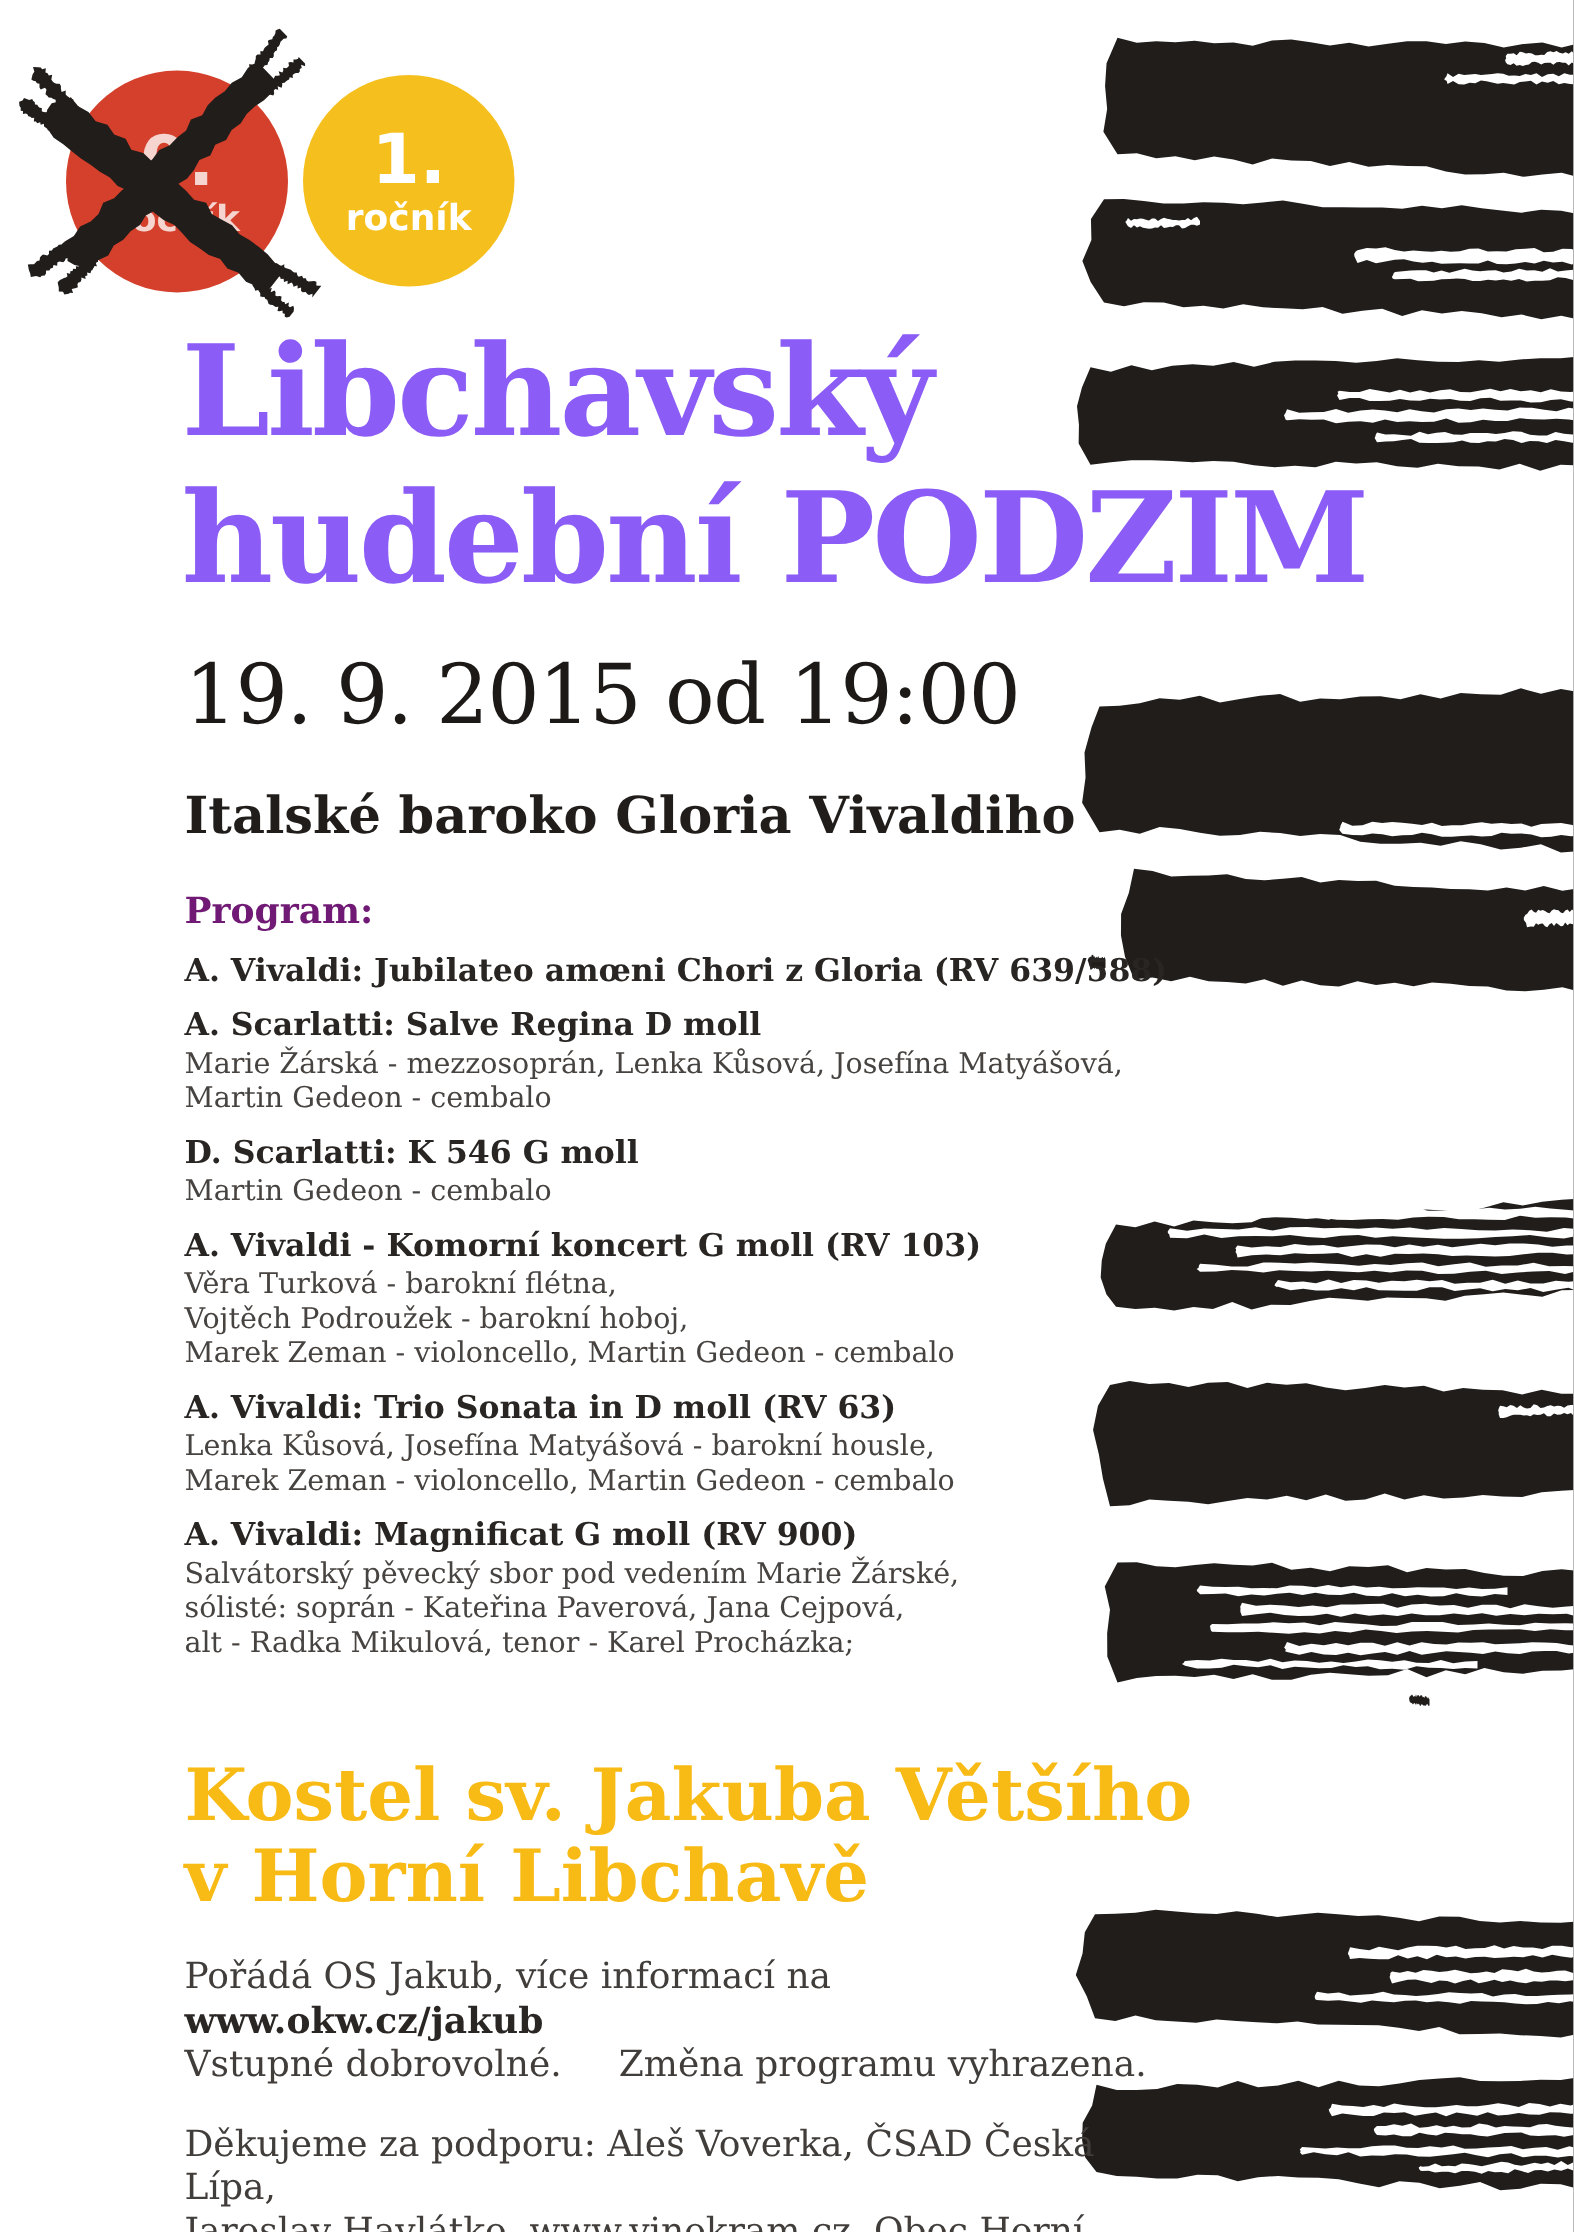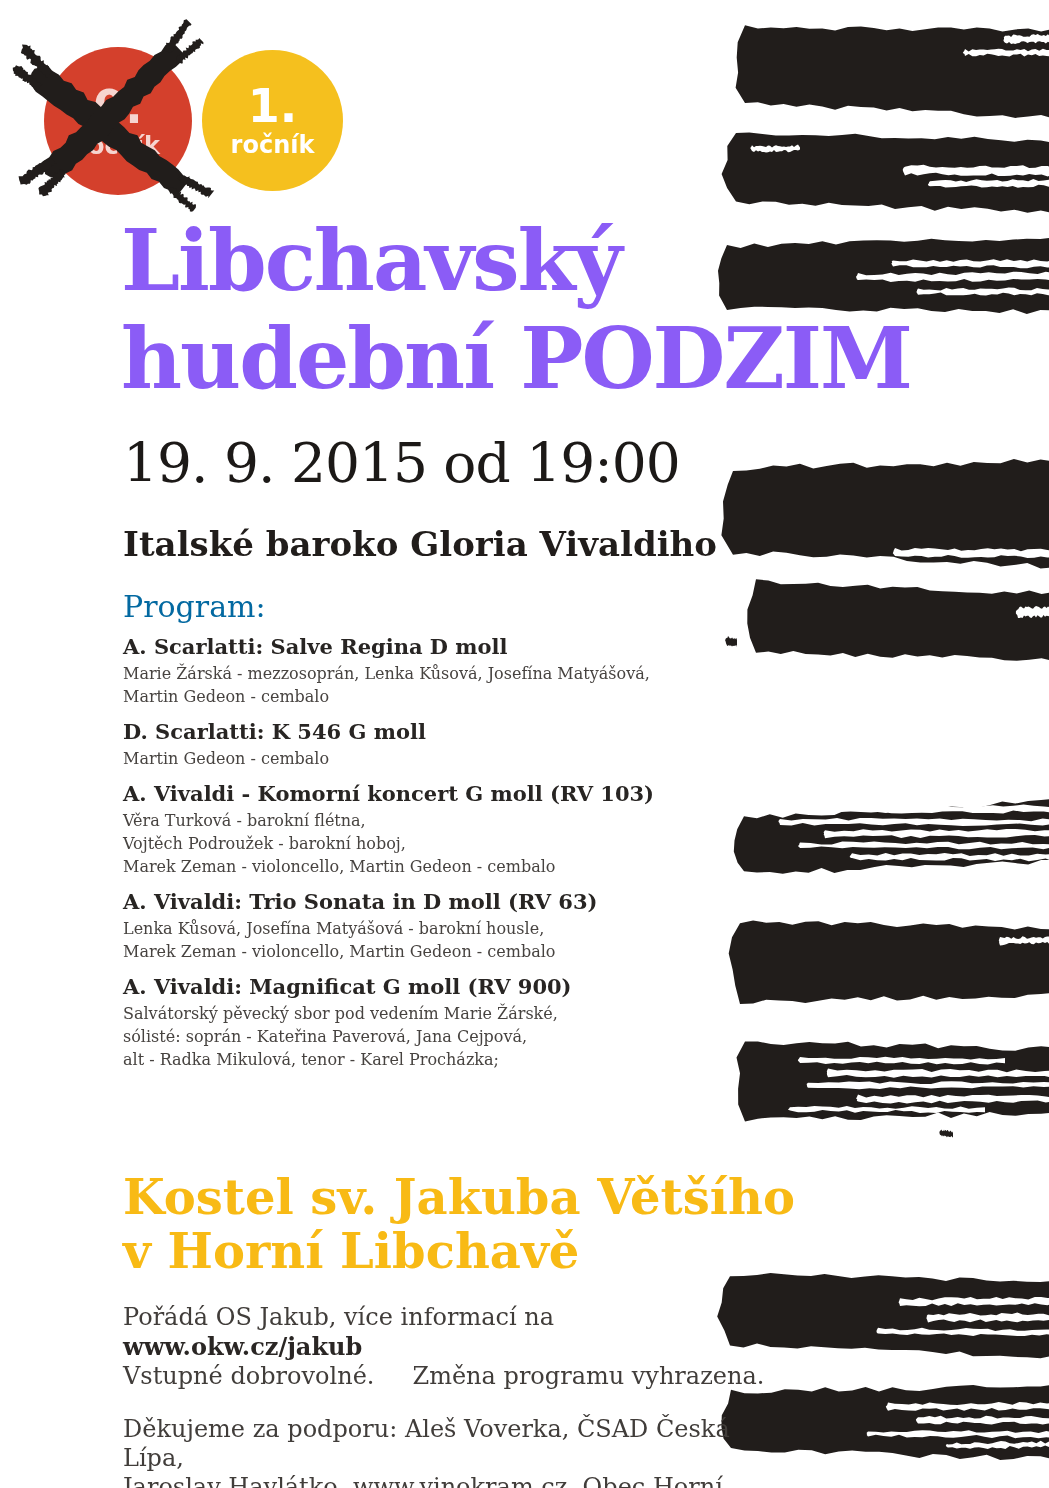--- a/index.html
+++ b/index.html
@@ -22,26 +22,26 @@
   #decor{position:absolute;left:0;top:0;z-index:1;pointer-events:none;}
   
   .content{position:absolute;inset:0;z-index:2;}
   .title{position:absolute;left:121px;top:212px;font-weight:bold;
          font-size:84px;line-height:98px;letter-spacing:-2px;color:#8b5cf6;}
   .date{position:absolute;left:123px;top:432px;font-weight:normal;
         font-size:55px;line-height:62px;letter-spacing:-1px;color:#1c1917;}
   .subtitle{position:absolute;left:123px;top:524px;font-weight:bold;
             font-size:34px;line-height:40px;color:#211d1b;}
   .program{position:absolute;left:123px;top:592px;width:660px;}
-  .program-heading{font-weight:normal;font-size:30px;line-height:30px;
-                   margin-bottom:13px;color:#0369a1;}
+  .program-heading{font-weight:bold;font-size:24px;line-height:30px;
+                   margin-bottom:13px;color:#701a75;}
   .pi{margin-top:12px;}
   .pi:first-of-type{margin-top:0;}
   .pi-title{font-weight:bold;font-size:21px;line-height:24px;color:#282523;}
-  .pi-perf{margin-top:3px;font-size:16px;line-height:23px;color:#474340;}
+  .pi-perf{margin-top:3px;font-size:19px;line-height:23px;color:#474340;}
   .venue{position:absolute;left:123px;top:1170px;font-weight:bold;
          font-size:48px;line-height:54px;color:#f8ba15;}
   .footer{position:absolute;left:123px;top:1303px;width:660px;
           font-size:24px;line-height:29px;color:#413d3a;}
   .footer b{color:#2a2624;}
   .gap-top{margin-top:24px;}
   .sp2{margin-left:38px;}
 </style>
 </head>
 <body>
@@ -121,20 +121,23 @@
       <div>hudební PODZIM</div>
     </h1>
 
     <div class="date">19. 9. 2015 od 19:00</div>
 
     <div class="subtitle">Italské baroko Gloria Vivaldiho</div>
 
     <div class="program">
       <div class="program-heading">Program:</div>
 
+      <div class="pi">
+        <div class="pi-title">A. Vivaldi: Jubilateo amœni Chori z Gloria (RV 639/588)</div>
+      </div>
 
       <div class="pi">
         <div class="pi-title">A. Scarlatti: Salve Regina D moll</div>
         <div class="pi-perf">
           <div>Marie Žárská - mezzosoprán, Lenka Kůsová, Josefína Matyášová,</div>
           <div>Martin Gedeon - cembalo</div>
         </div>
       </div>
 
       <div class="pi">

